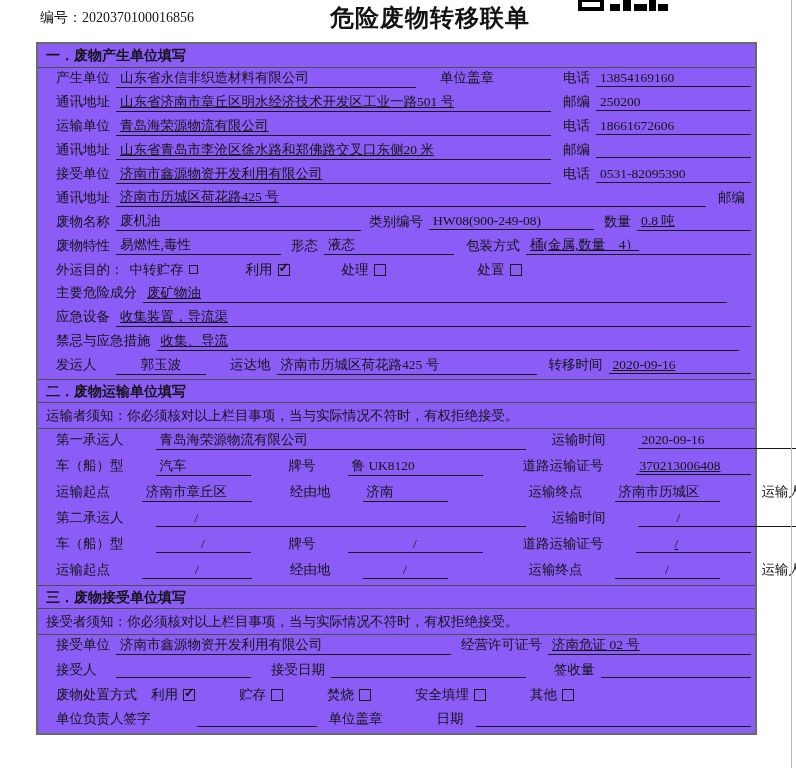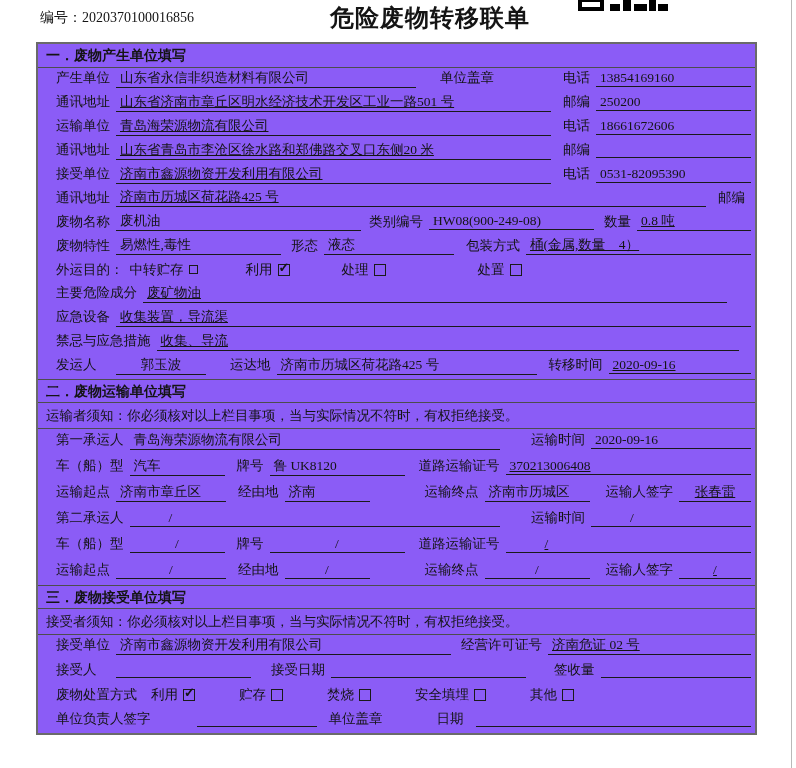--- a/index.html
+++ b/index.html
@@ -23,21 +23,21 @@
     font-weight:bold; font-size:14px; height:24px; line-height:24px;
     padding-left:8px; border-bottom:1.5px solid #4d4d4d; white-space:nowrap;
   }
   .bt { border-top:1.5px solid #4d4d4d; }
   .notice {
     height:26px; line-height:26px; padding-left:8px;
     border-bottom:1.5px solid #4d4d4d; white-space:nowrap;
   }
   .row { display:flex; align-items:center; padding:0 4px 3px 18px; }
   .sec1 .row { height:23.9px; }
-  .sec2 .row { height:26px; }
+  .sec2 .row { height:26px;gap:26px; }
   .sec3 .row { height:24.7px; }
 
   .lbl { white-space:nowrap; min-width:54px; margin-right:6px; flex:none; }
   .lbl.auto { min-width:0; }
   .val {
     border-bottom:1px solid #1a1a1a; padding:0 4px; white-space:nowrap;
     overflow:hidden; flex:none; min-height:16px;
   }
   .fill { flex:1 1 auto;text-decoration:underline; }
   .ctr { text-align:center; }

